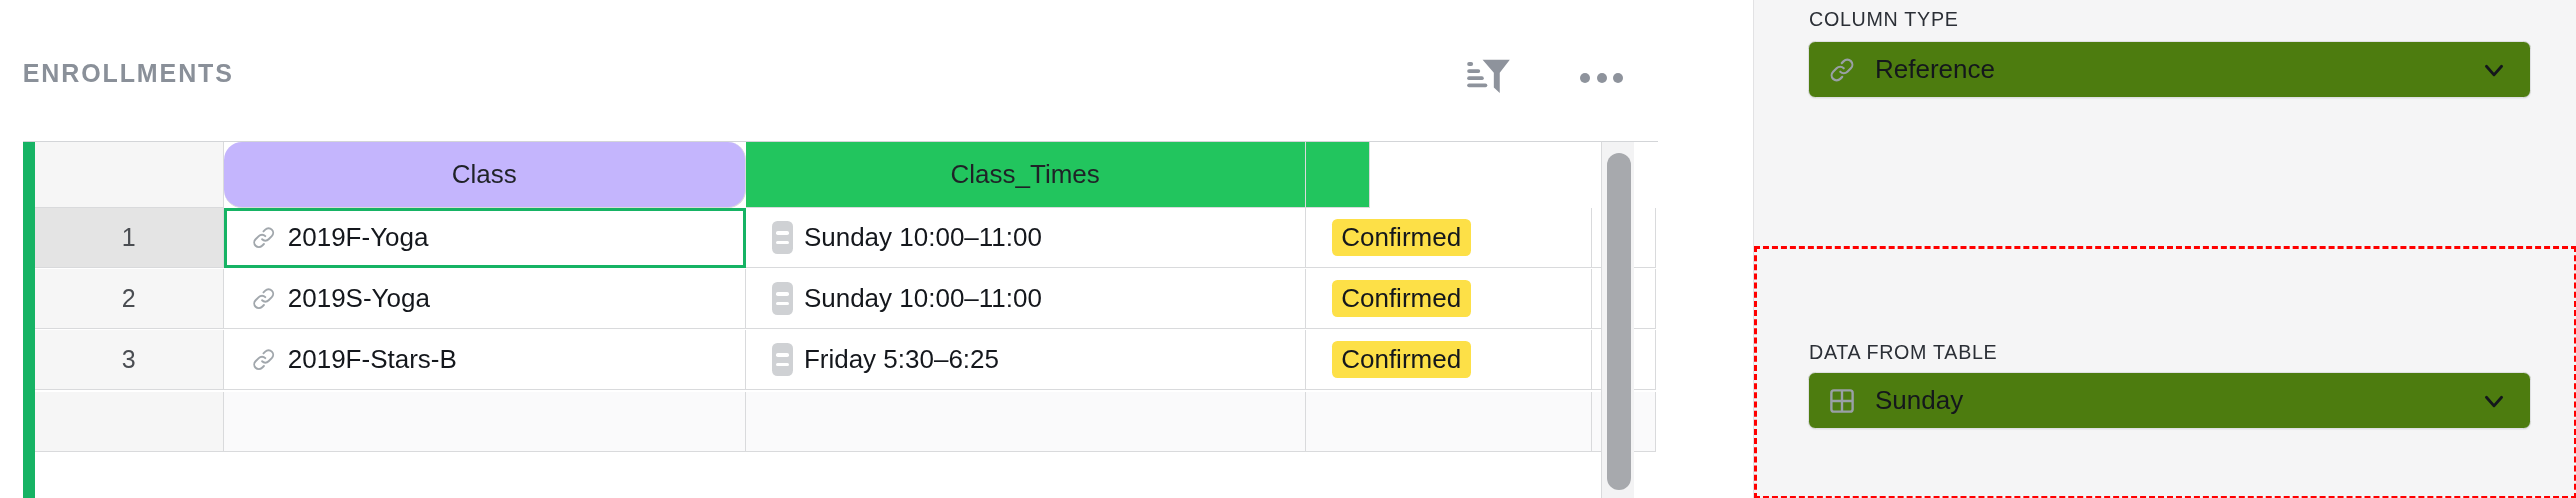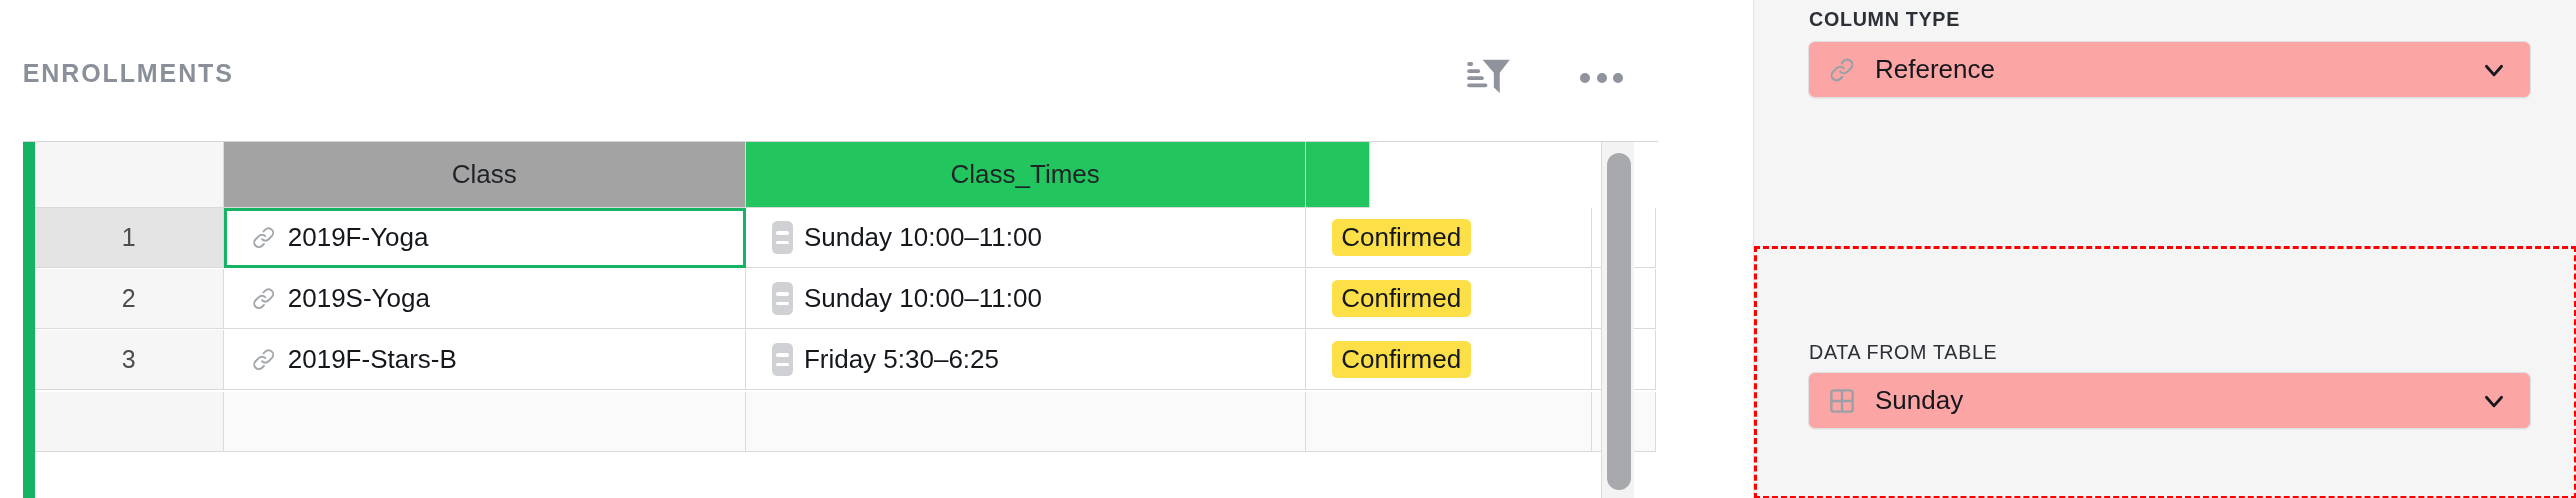--- a/index.html
+++ b/index.html
@@ -70,21 +70,21 @@
     position: relative;
   }
 
   
   #head-row { top: 0; height: 66px; }
   .hcell {
     justify-content: center;
     font-size: 26px; color: #1f2227;
     background: #22c55e;
   }
-  .hcell.active { background: #a3a3a3; }
+  .hcell.active { background: #c4b5fd; border-radius: 18px; }
   .hcell.rownum { background: #f6f6f6; }
 
   
   .c-num     { width: 189px; }
   .c-class   { width: 522px; }
   .c-times   { width: 560px; }
   .c-status  { width: 286px; }
   .c-extra   { width: 64px; }
 
   
@@ -162,27 +162,27 @@
     width: 823px; height: 498px;
     background: #f5f5f6;
     border-left: 1.8px solid #e2e2e4;
   }
   .panel-label {
     position: absolute;
     font-size: 19.7px; letter-spacing: 0.7px;
     color: #2b2f36; text-transform: uppercase;
     white-space: nowrap;
   }
-  #lbl-column-type { left: 55px; top: 8.3px; font-weight: bold; }
+  #lbl-column-type { left: 55px; top: 8.3px; }
   #lbl-data-table  { left: 55px; top: 95px; }
 
   .dropdown {
     position: absolute; left: 54px;
     width: 723px; height: 57px;
-    background: #fca5a5;
+    background: #4d7c0f;
     border: 1.8px solid #dfe0e2;
     border-radius: 7.2px;
     display: flex; align-items: center;
     padding: 0 23px 0 18px;
     box-shadow: 0 0.6px 1.2px rgba(0,0,0,.05);
   }
   #dd-column-type { top: 41px; }
   #dd-data-table  { top: 126px; }
   .dd-icon { width: 30px; height: 30px; flex: 0 0 30px; }
   .dd-label {

